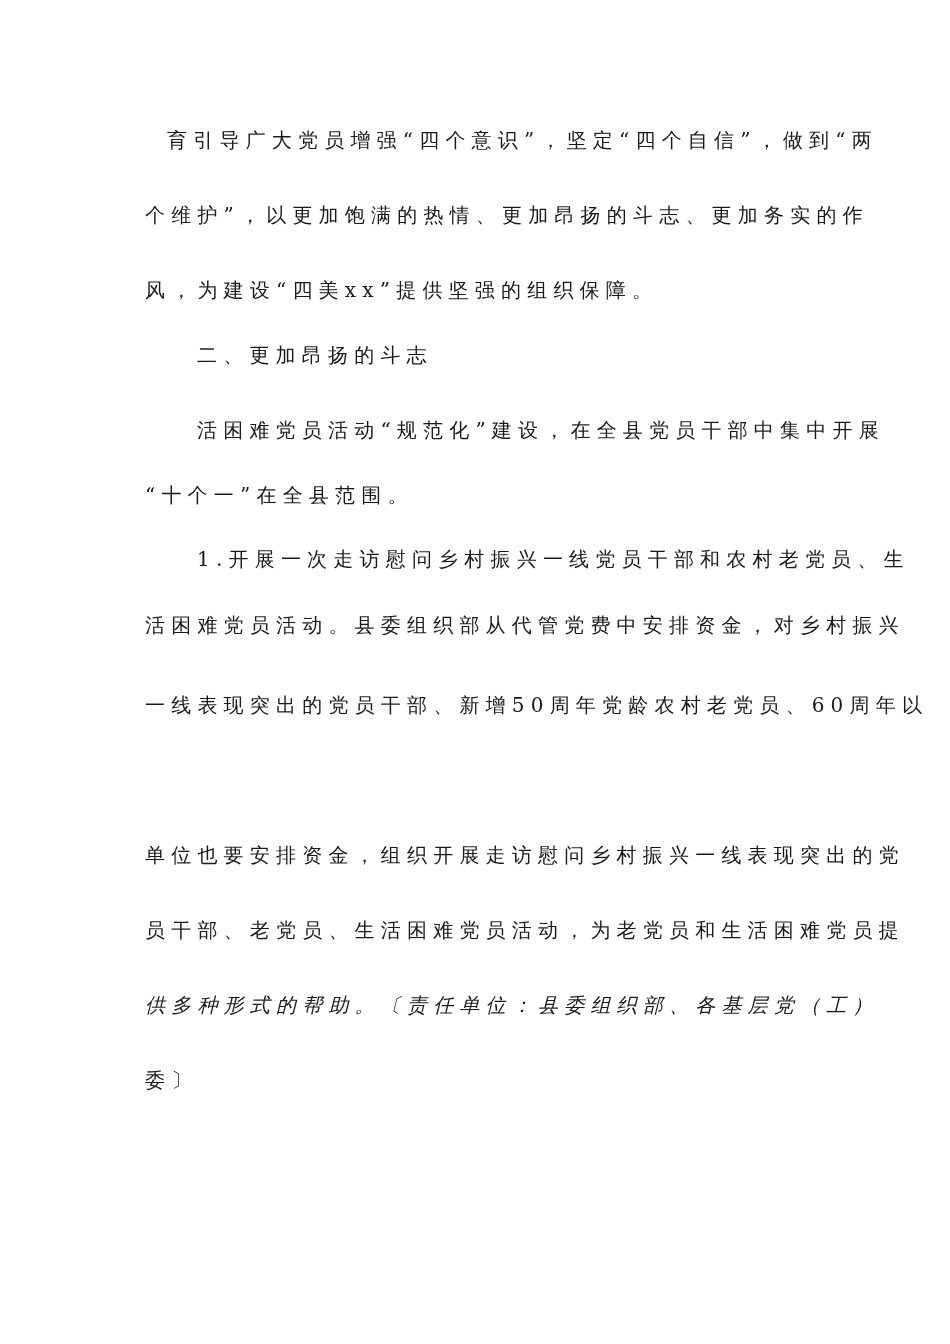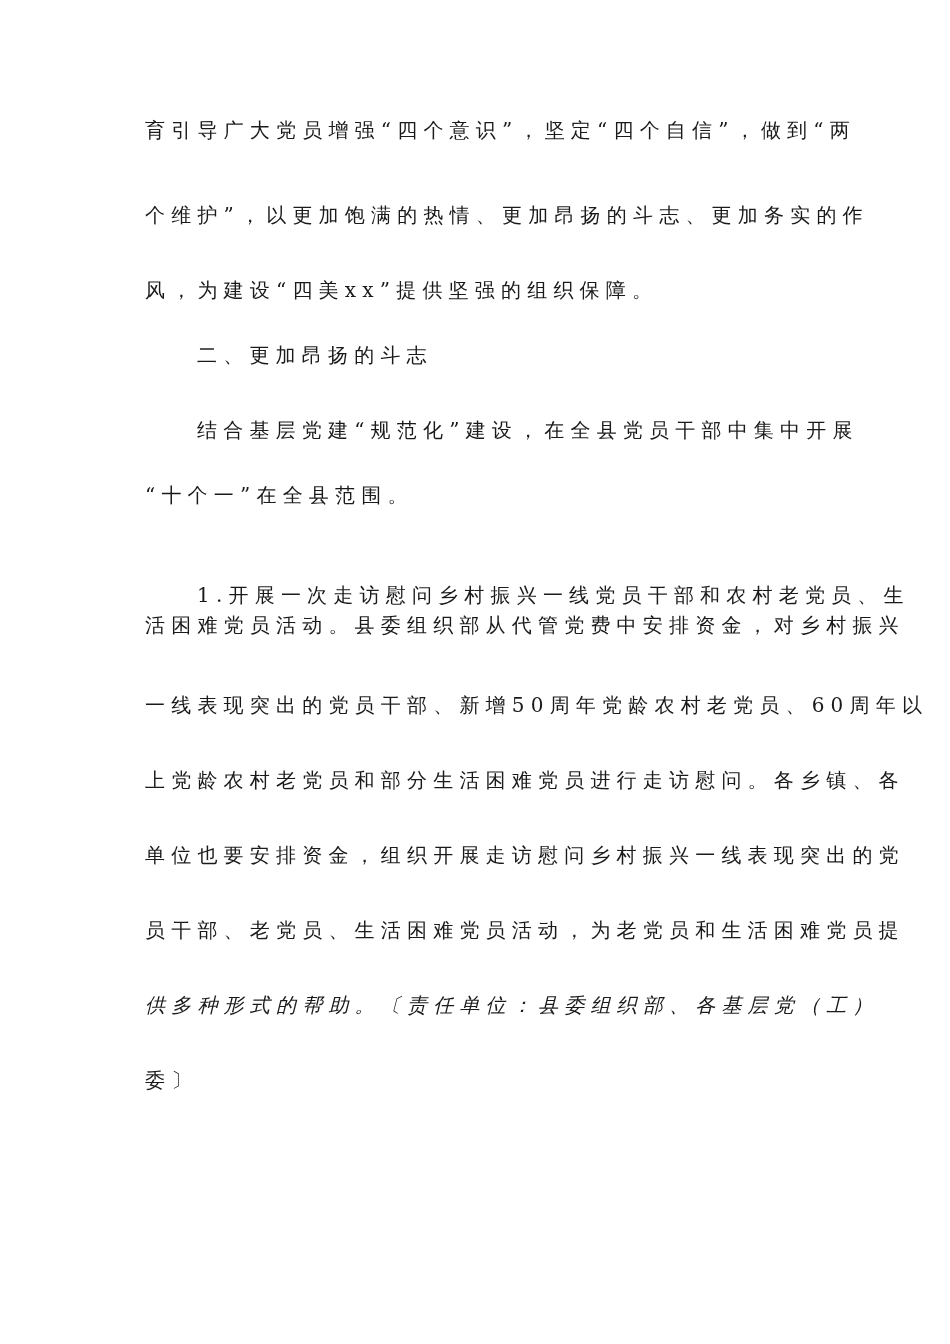--- a/index.html
+++ b/index.html
@@ -40,27 +40,26 @@
     }
     .line.indent {
       left: 197px;
       width: 608px;
     }
   </style>
 </head>
 <body>
 
 <div class="page">
-  <div class="line" style="top:115px;">育引导广大党员增强“四个意识”，坚定“四个自信”，做到“两</div>
+  <div class="line" style="top:125px;margin-left:22px;">育引导广大党员增强“四个意识”，坚定“四个自信”，做到“两</div>
   <div class="line last" style="top:275px;">风，为建设“四美xx”提供坚强的组织保障。</div>
   <div class="line" style="top:200px;">个维护”，以更加饱满的热情、更加昂扬的斗志、更加务实的作</div>
   <div class="line indent last" style="top:340px;">二、更加昂扬的斗志</div>
-  <div class="line indent" style="top:415px;">结合基层党建“规范化”建设，在全县党员干部中集中开展</div>
+  <div class="line indent" style="top:415px;">活困难党员活动“规范化”建设，在全县党员干部中集中开展</div>
   <div class="line last" style="top:480px;">“十个一”在全县范围。</div>
-  <div class="line indent" style="top:544px;margin-top:36px;">1.开展一次走访慰问乡村振兴一线党员干部和农村老党员、生</div>
+  <div class="line indent" style="top:544px;">1.开展一次走访慰问乡村振兴一线党员干部和农村老党员、生</div>
   <div class="line" style="top:610px;">活困难党员活动。县委组织部从代管党费中安排资金，对乡村振兴</div>
   <div class="line" style="top:690px;">一线表现突出的党员干部、新增50周年党龄农村老党员、60周年以</div>
-  <div class="line" style="top:765px;">上党龄农村老党员和部分生活困难党员进行走访慰问。各乡镇、各</div>
   <div class="line" style="top:915px;">员干部、老党员、生活困难党员活动，为老党员和生活困难党员提</div>
   <div class="line" style="top:840px;">单位也要安排资金，组织开展走访慰问乡村振兴一线表现突出的党</div>
   <div class="line" style="top:990px;font-style:italic;">供多种形式的帮助。〔责任单位：县委组织部、各基层党（工）</div>
   <div class="line last" style="top:1065px;">委〕</div>
 </div>
 
 </body></html>

